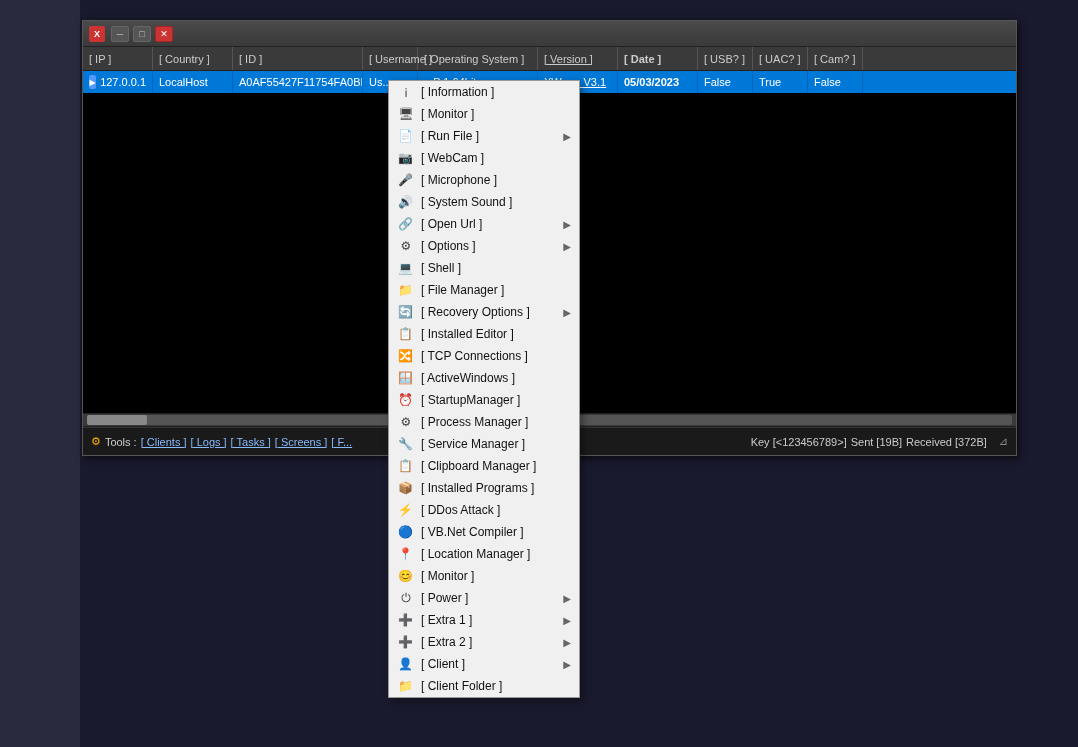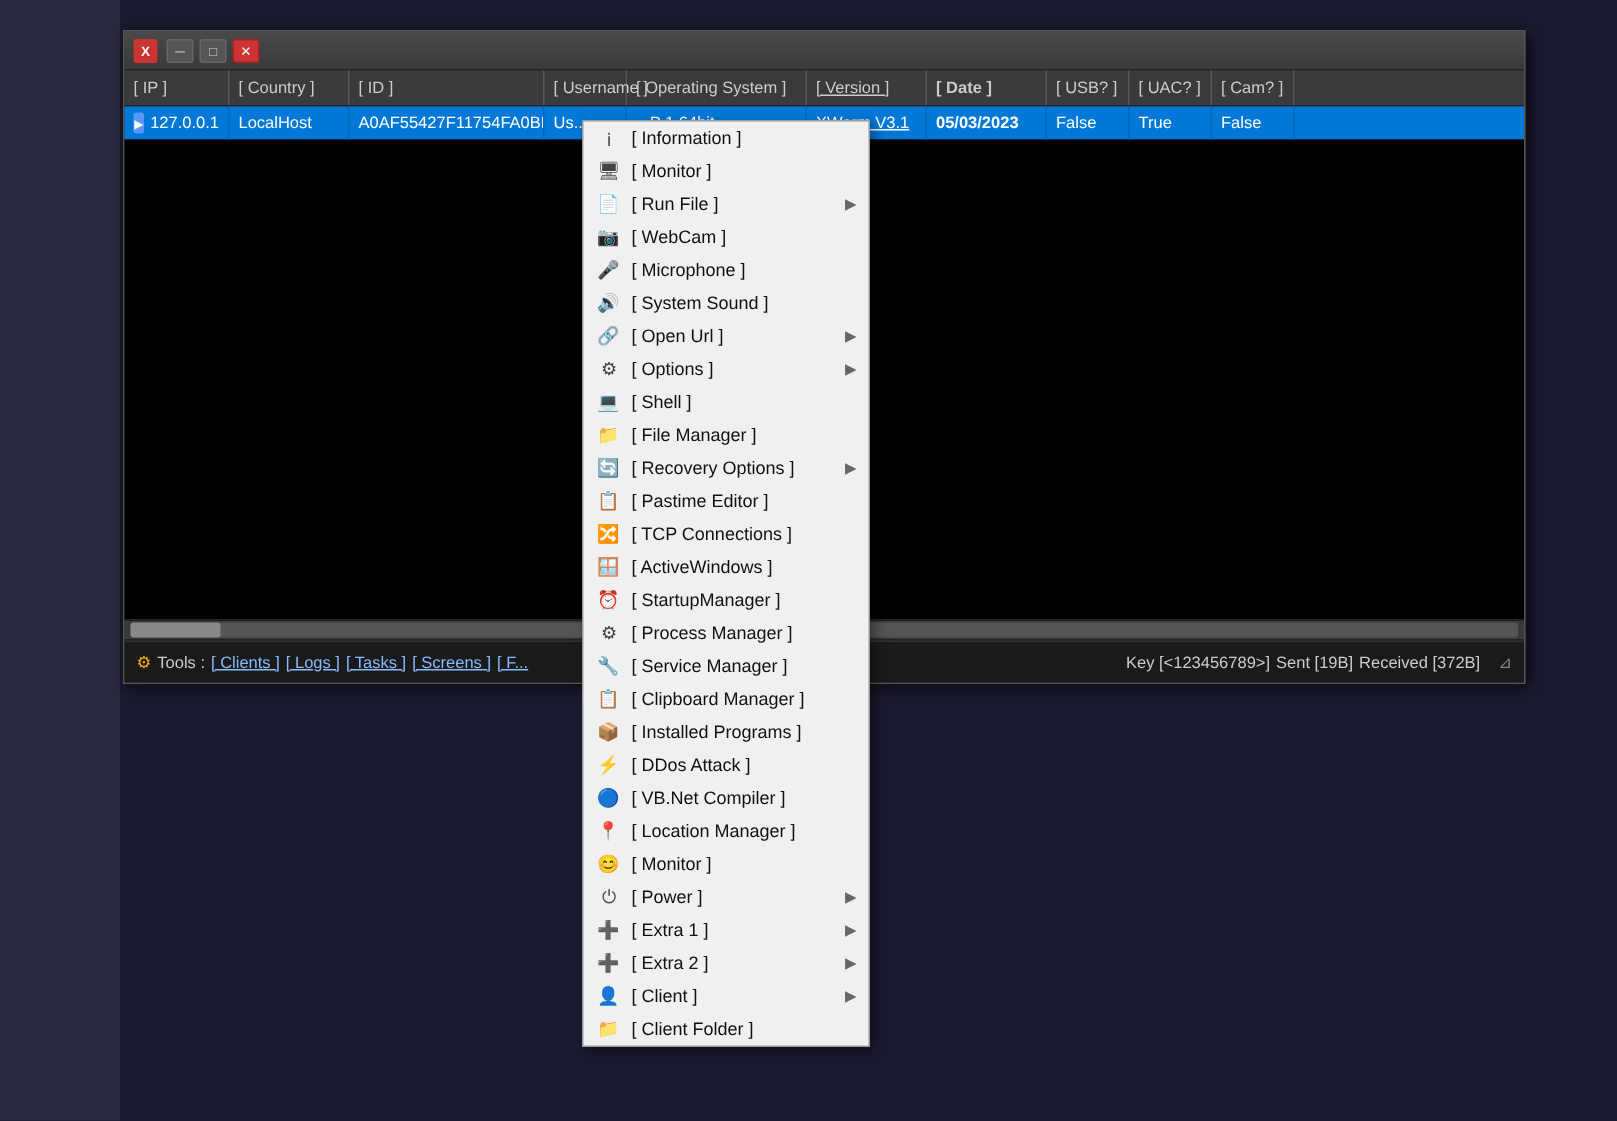--- a/index.html
+++ b/index.html
@@ -332,21 +332,21 @@
       <span class="menu-icon">📁</span>
       <span class="menu-label">[ File Manager ]</span>
     </div>
     <div class="menu-item">
       <span class="menu-icon">🔄</span>
       <span class="menu-label">[ Recovery Options ]</span>
       <span class="menu-arrow">▶</span>
     </div>
     <div class="menu-item">
       <span class="menu-icon">📋</span>
-      <span class="menu-label">[ Pastime Editor ]</span>
+      <span class="menu-label">[ Installed Editor ]</span>
     </div>
     <div class="menu-item">
       <span class="menu-icon">🔀</span>
       <span class="menu-label">[ TCP Connections ]</span>
     </div>
     <div class="menu-item">
       <span class="menu-icon">🪟</span>
       <span class="menu-label">[ ActiveWindows ]</span>
     </div>
     <div class="menu-item">

